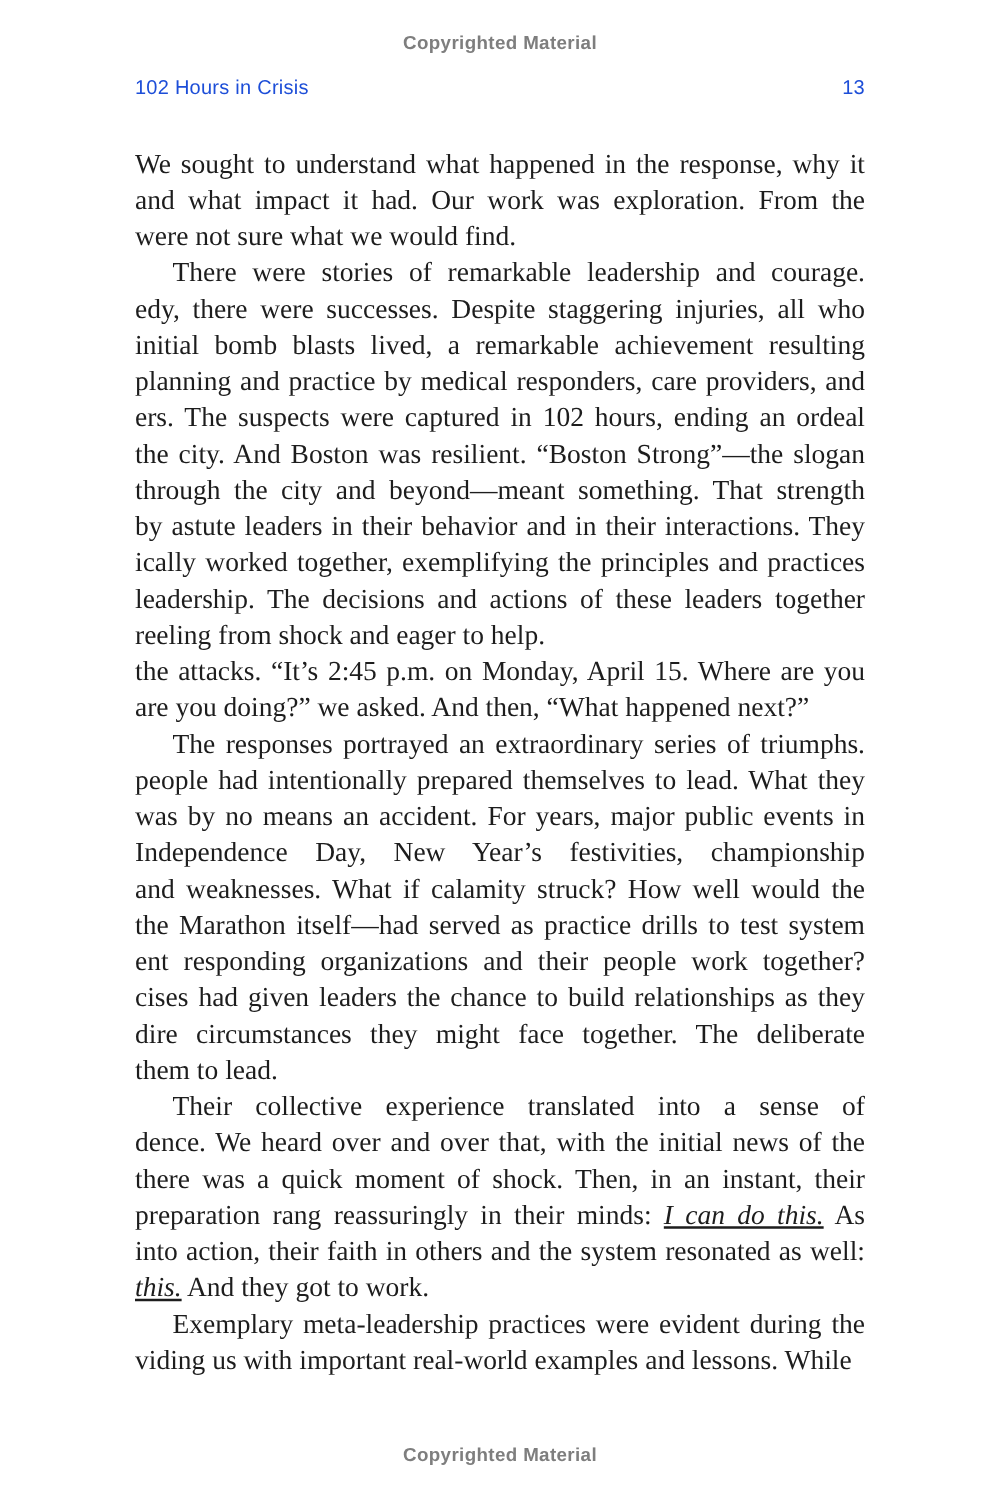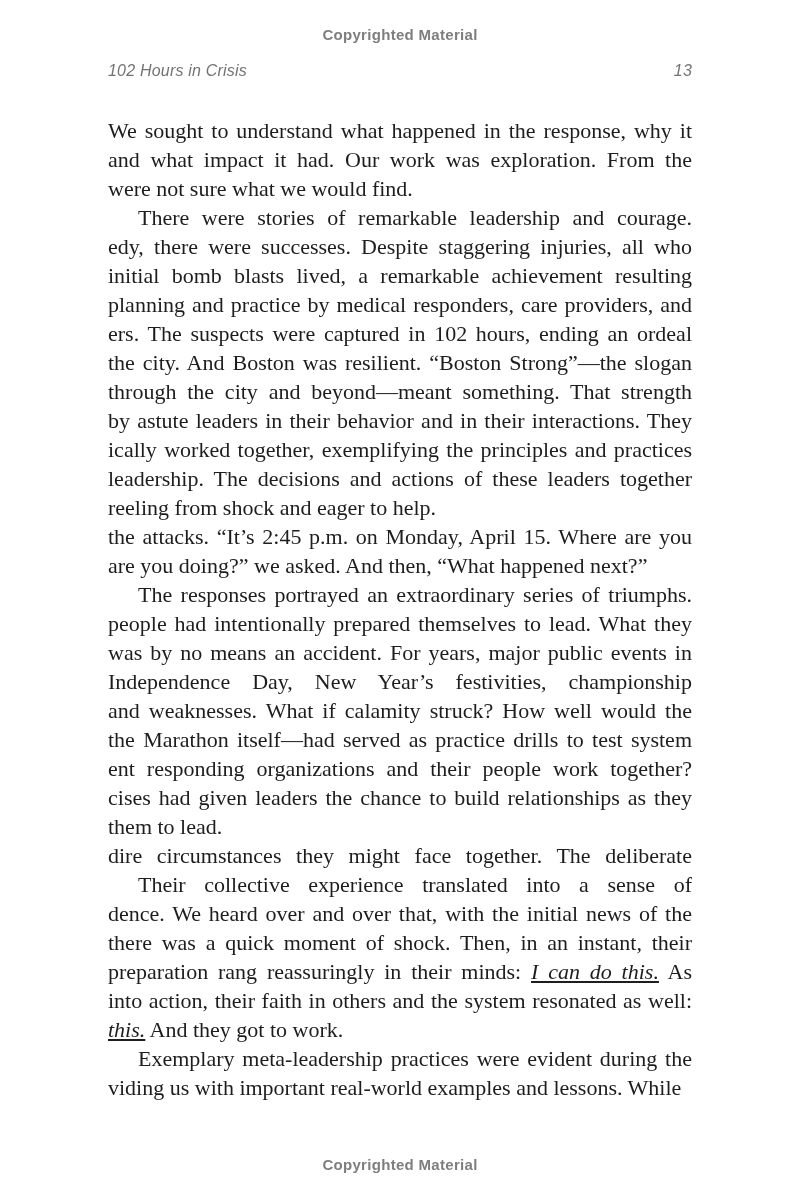--- a/index.html
+++ b/index.html
@@ -31,23 +31,22 @@
   .running-header {
     position: absolute;
     top: 62px;
     left: 108px;
     width: 584px;
     display: flex;
     justify-content: space-between;
     align-items: flex-start;
     font-family: "Liberation Sans", sans-serif;
     font-size: 16px;
-    color: #737373;
+    color: #1d4ed8;
     letter-spacing: 0.2px;
-    font-style: italic;
   }
   .body-text {
     position: absolute;
     top: 116px;
     left: 108px;
     width: 584px;
     font-size: 22px;
     color: #1d1d1d;
   }
   .line {
@@ -98,22 +97,22 @@
       <div class="line"><span>the attacks. “It’s 2:45 p.m. on Monday, April 15. Where are you and what</span></div>
       <div class="line last"><span>are you doing?” we asked. And then, “What happened next?”</span></div>
       <div class="line indent"><span>The responses portrayed an extraordinary series of triumphs. These</span></div>
       <div class="line"><span>people had intentionally prepared themselves to lead. What they achieved</span></div>
       <div class="line"><span>was by no means an accident. For years, major public events in Boston—</span></div>
       <div class="line"><span>Independence Day, New Year’s festivities, championship celebrations, and</span></div>
       <div class="line"><span>and weaknesses. What if calamity struck? How well would the many differ-</span></div>
       <div class="line"><span>the Marathon itself—had served as practice drills to test system strengths</span></div>
       <div class="line"><span>ent responding organizations and their people work together? These exer-</span></div>
       <div class="line"><span>cises had given leaders the chance to build relationships as they pondered the</span></div>
+      <div class="line"><span>dire circumstances they might face together. The deliberate exercises readied</span></div>
       <div class="line last"><span>them to lead.</span></div>
-      <div class="line"><span>dire circumstances they might face together. The deliberate exercises readied</span></div>
       <div class="line indent"><span>Their collective experience translated into a sense of leadership confi-</span></div>
       <div class="line"><span>dence. We heard over and over that, with the initial news of the bombings,</span></div>
       <div class="line"><span>there was a quick moment of shock. Then, in an instant, their training and</span></div>
       <div class="line"><span>preparation rang reassuringly in their minds: </span><span class="it">I can do this.</span><span> As they moved</span></div>
       <div class="line"><span>into action, their faith in others and the system resonated as well: </span><span class="it">We can do</span></div>
       <div class="line last"><span class="it">this.</span><span> And they got to work.</span></div>
       <div class="line indent"><span>Exemplary meta-leadership practices were evident during the event, pro-</span></div>
       <div class="line last"><span>viding us with important real-world examples and lessons. While you likely</span></div>
     </div>
 

